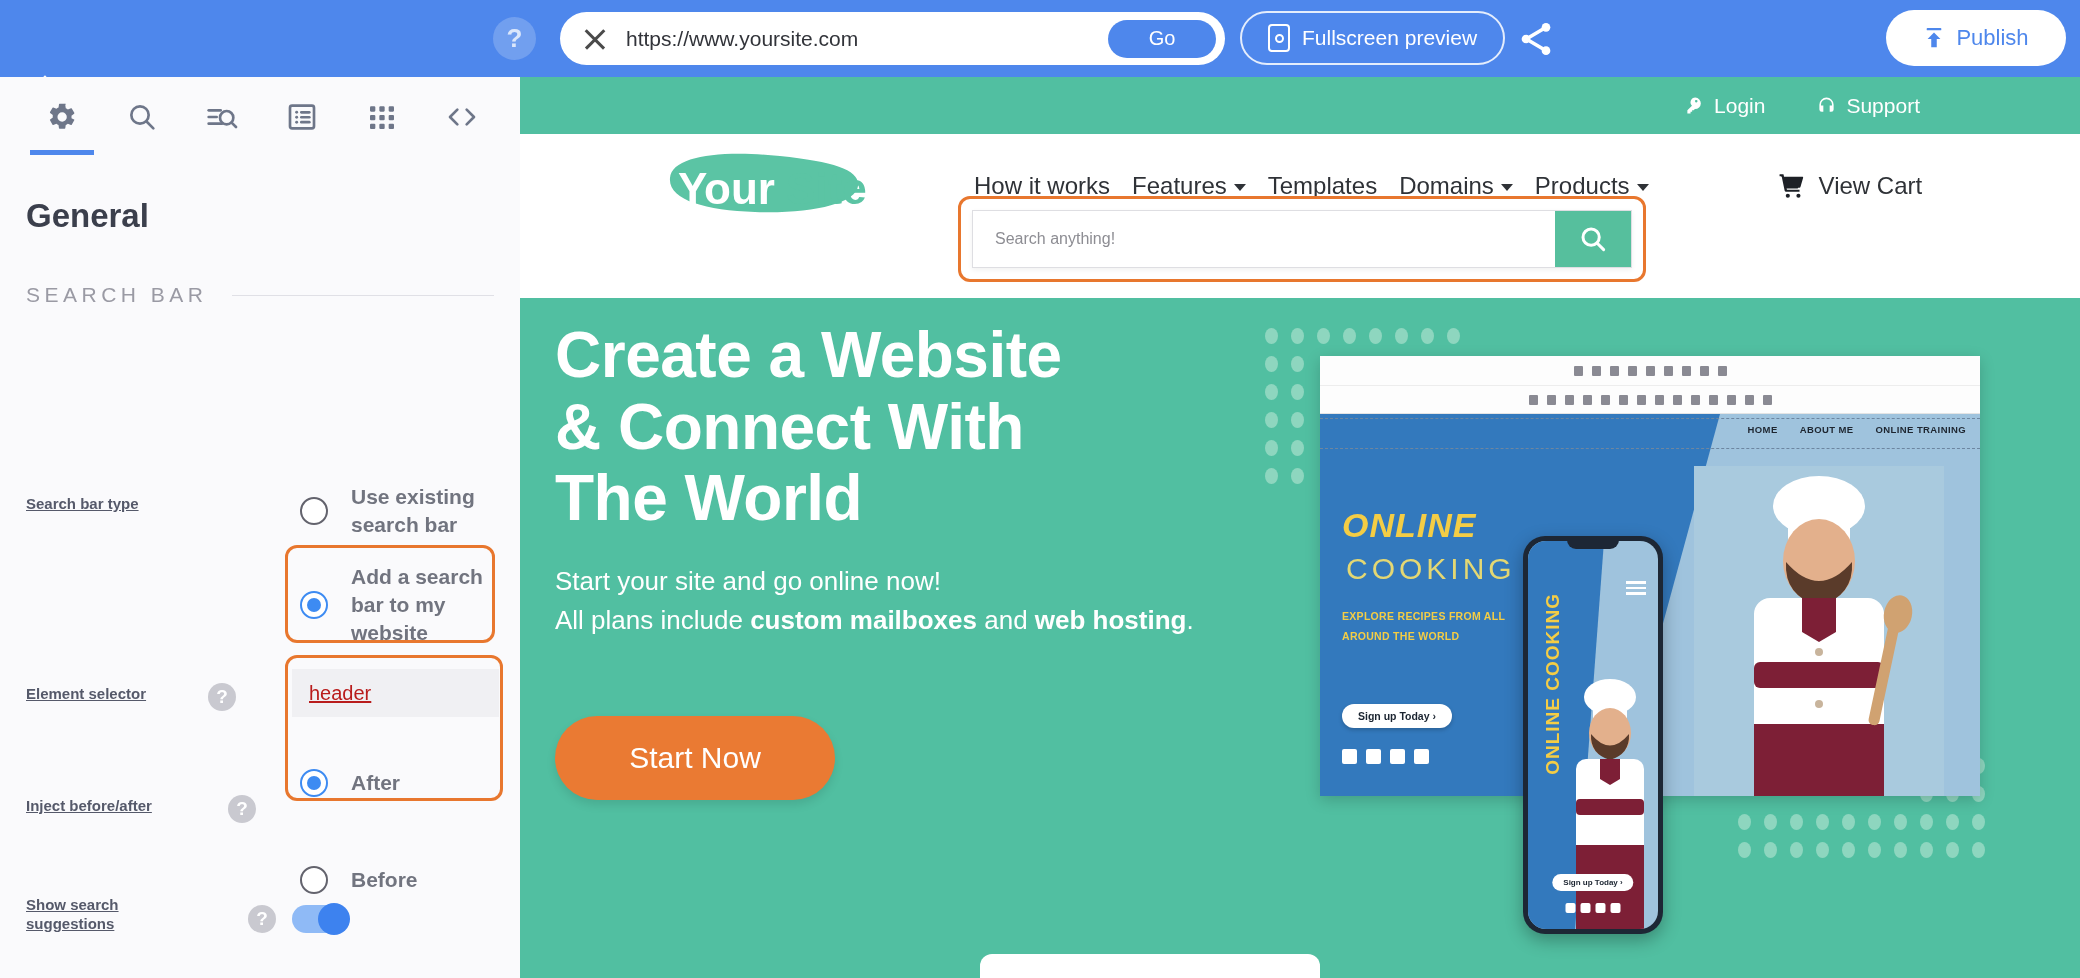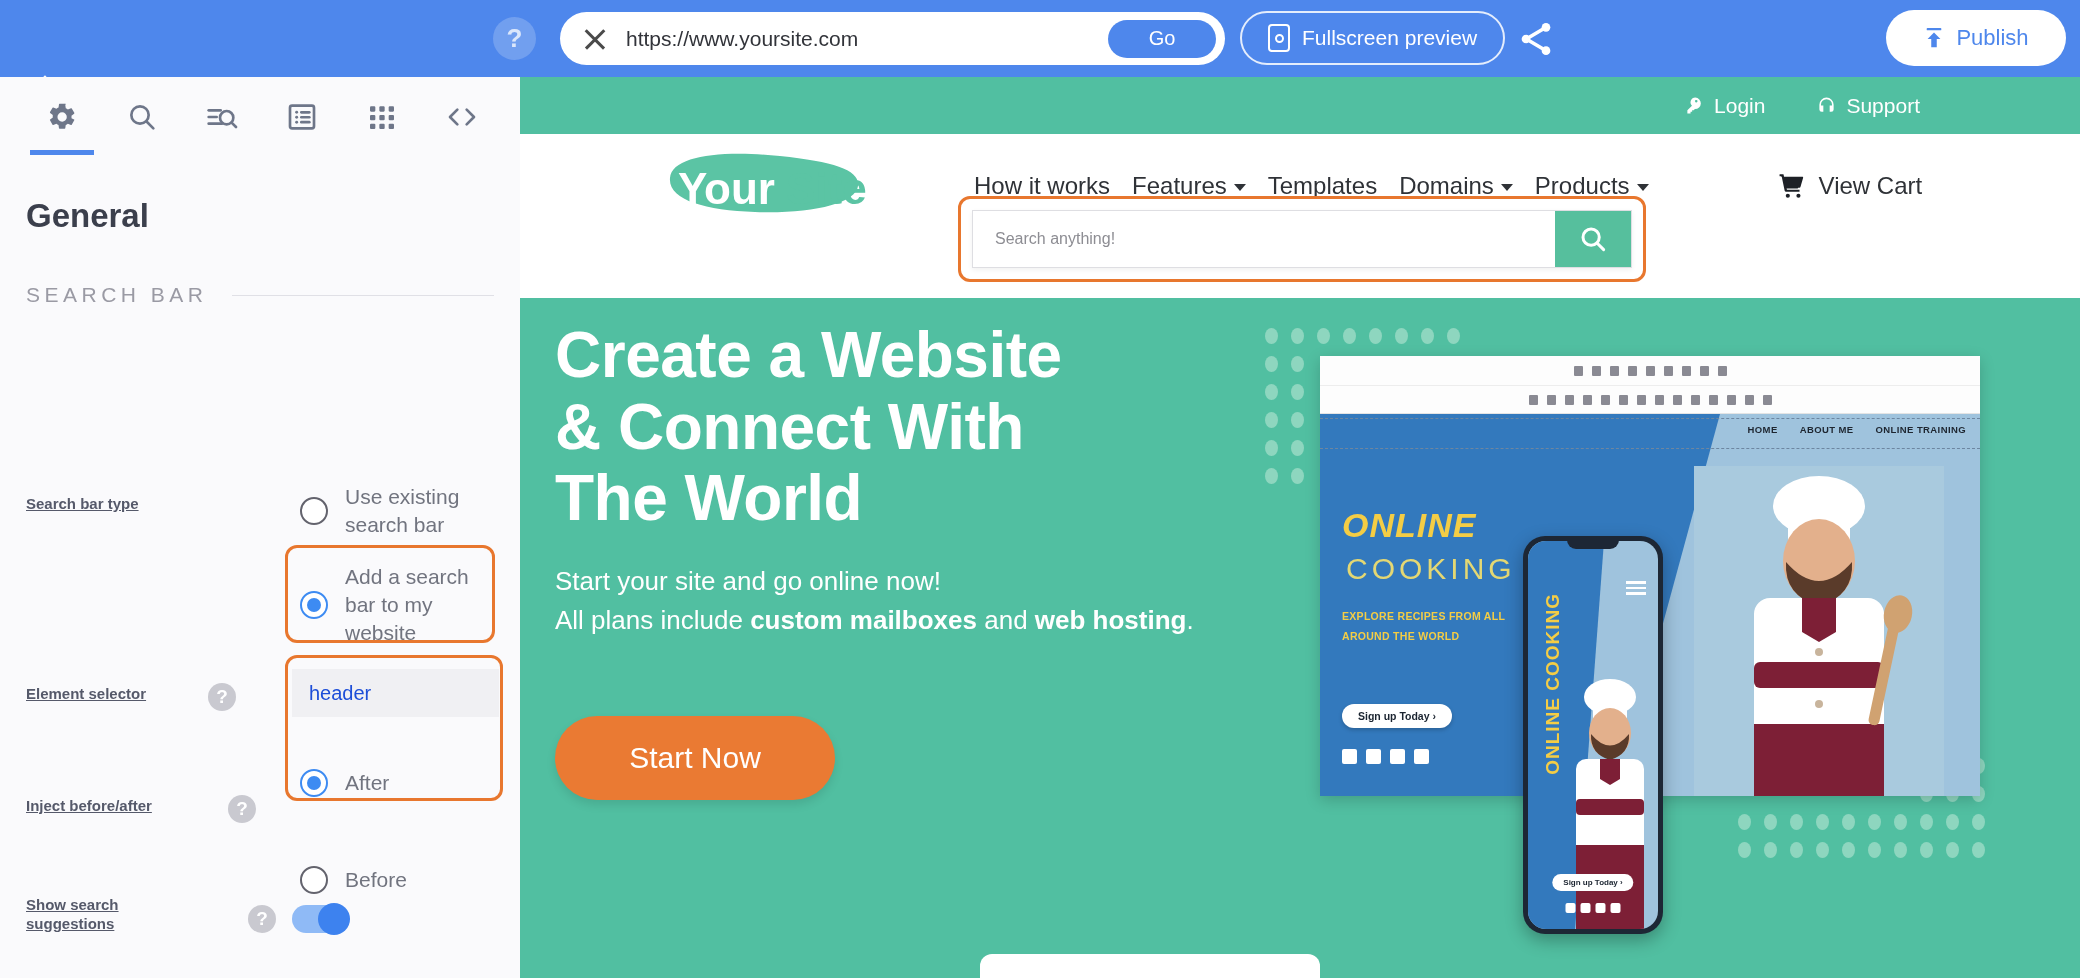--- a/index.html
+++ b/index.html
@@ -141,21 +141,21 @@
     position: absolute; font-size: 15px; color: #55596a; font-weight: bold;
     left: 26px; width: 210px; line-height: 1.25; text-decoration: underline;
   }
   .qmark {
     position: absolute; width: 28px; height: 28px; border-radius: 50%;
     background: #c9c9d0; color: #fff; font-size: 19px; font-weight: bold;
     display: flex; align-items: center; justify-content: center; cursor: pointer;
   }
 
   
-  .radio-row { display: flex; align-items: center; gap: 17px; }
+  .radio-row { display: flex; align-items: center; gap: 23px; font-weight: bold; }
   .radio {
     width: 28px; height: 28px; border-radius: 50%;
     border: 2.4px solid #63636d; flex: 0 0 auto;
     display: flex; align-items: center; justify-content: center;
     background: #fff; cursor: pointer;
   }
   .radio.on { border-color: #3d8bf2; }
   .radio.on::after {
     content: ""; width: 14px; height: 14px; border-radius: 50%;
     background: #3d8bf2;
@@ -165,22 +165,23 @@
   .hl-box {
     position: absolute;
     border: 3px solid #e8772e; border-radius: 12px;
     background: transparent; pointer-events: none;
   }
 
   .selector-input {
     position: absolute; left: 292px; top: 592px;
     width: 207px; height: 48px; background: #f0f0f3;
     display: flex; align-items: center;
-    padding-left: 17px; font-size: 20px; color: #1d4ed8;
+    padding-left: 17px; font-size: 20px; color: #b91c1c;
     cursor: text;
+    text-decoration: underline;
   }
 
   .toggle {
     position: absolute; left: 292px; top: 828px;
     width: 56px; height: 28px; border-radius: 14px;
     background: #8fbaf6; cursor: pointer;
   }
   .toggle::after {
     content: ""; position: absolute; right: -2px; top: -2px;
     width: 32px; height: 32px; border-radius: 50%; background: #3d82ef;

